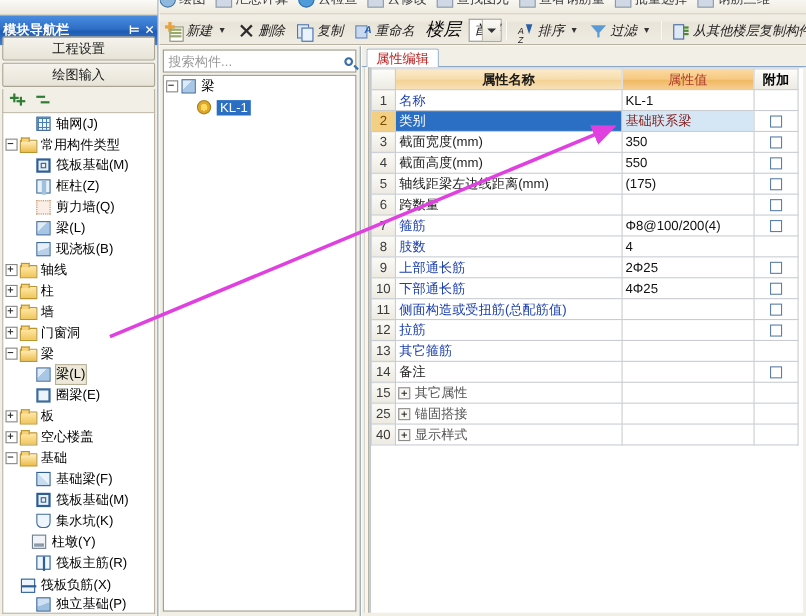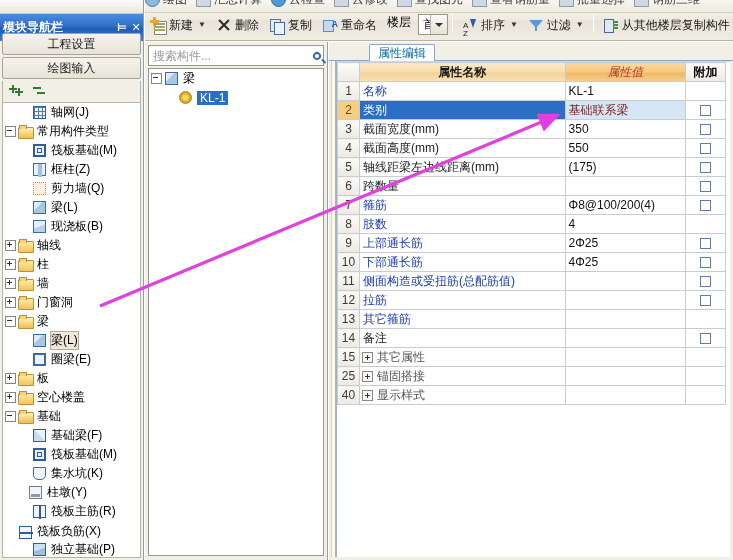--- a/index.html
+++ b/index.html
@@ -22,21 +22,21 @@
   .tb-row1 {
     position: absolute; left:0; top:0; width:100%; height:13px;
     overflow:hidden;
     background: linear-gradient(to bottom,#f8f6f1 0%, #eeeade 100%);
     border-bottom:1px solid #d6d0c0;
   }
   .tb-row1 .inner { position:absolute; left:0; top:-9px; white-space:nowrap; }
   .tb-row2 {
     position: absolute; left:0; top:14px; width:100%; height:27px;
     white-space: nowrap;
-    display:flex; 
+    display:flex; align-items:center;font-style:italic;
   }
   .tb-item {
     display:inline-flex; align-items:center; gap:3px;
     height:22px; padding:0 4px; margin:0 1px;
     color:#1b1b1b; font-size:12px; line-height:22px;
     cursor:default; white-space:nowrap;
   }
   .tb-sep { display:inline-block; width:1px; height:18px; background:#c9c3b4; margin:0 4px;
             border-right:1px solid #fdfdfb; }
   .tb-caret { font-size:8px; color:#333; margin-left:2px; }
@@ -66,21 +66,21 @@
   .ico-sort::after{content:"Z";position:absolute;left:1px;top:6px;font-size:8px;color:#1b1b1b;}
   .ico-sort .arr{position:absolute;right:2px;top:2px;width:0;height:0;border-left:3px solid transparent;border-right:3px solid transparent;border-top:9px solid #2b5fa8;}
 
   .ico-filter::before{content:"";position:absolute;left:1px;top:3px;width:0;height:0;
      border-left:7px solid transparent;border-right:7px solid transparent;border-top:8px solid #5b9bd5;}
   .ico-filter::after{content:"";position:absolute;left:7px;top:10px;width:2px;height:4px;background:#5b9bd5;}
 
   .ico-copyfloor::before{content:"";position:absolute;left:1px;top:2px;width:8px;height:12px;background:#dfe8f5;border:1px solid #46699c;}
   .ico-copyfloor::after{content:"";position:absolute;right:1px;top:4px;width:5px;height:2px;background:#4f8a3a;box-shadow:0 3px 0 #4f8a3a,0 6px 0 #4f8a3a;}
 
-  .floor-label { font-size:12px; padding:0 5px; }
+  .floor-label { font-size:16px; padding:0 5px; }
   .floor-combo {
     display:inline-flex; align-items:center; width:72px; height:21px;
     border:1px solid #9b9687; background:#ffffff; margin-left:2px;
     font-size:12px; padding-left:4px; position:relative; color:#000;
   }
   .floor-combo .cbtn {
     position:absolute; right:0; top:0; width:17px; height:19px;
     background:linear-gradient(to bottom,#fbfaf7,#e6e2d6);
     border-left:1px solid #b7b2a3; display:flex; align-items:center; justify-content:center;
   }
@@ -211,41 +211,40 @@
     position:absolute; left:329px; top:42px; width:404px; height:518px;
     background:#f2efe7;
   }
   .tabstrip {
     position:absolute; left:0; top:0; width:404px; height:19px;
     border-bottom:1px solid #8ba6c4; background:#f2efe7;
   }
   .tab {
     position:absolute; left:4px; top:2px; height:18px; padding:0 8px;
     background:#ffffff; border:1px solid #8ba6c4; border-bottom:none;
-    font-size:12px; line-height:17px; color:#0369a1; border-radius:2px 2px 0 0; cursor:default;margin-left:36px;
+    font-size:12px; line-height:17px; color:#b91c1c; border-radius:2px 2px 0 0; cursor:default;
   }
   .grid-wrap {
     position:absolute; left:7px; top:19px; width:394px; height:496px;
     background:#ffffff; border-left:1px solid #9fb4c8; border-top:1px solid #cfd8e0;
     overflow:hidden;
   }
   table.pgrid { border-collapse:collapse; width:389px; table-layout:fixed; }
   table.pgrid th, table.pgrid td {
     border:1px solid #c9cdd2; font-size:12px; height:19px; padding:0 3px;
     overflow:hidden; white-space:nowrap; vertical-align:middle;
   }
   table.pgrid th.hnum { width:22px; background:linear-gradient(to bottom,#fdfcf8,#eceae3); }
   table.pgrid th.hname {
     width:205px; text-align:center; color:#1b1b1b;
     background:linear-gradient(to bottom,#fbe9c9 0%, #f7dcab 50%, #f3d192 51%, #f8e2bb 100%);
   }
   table.pgrid th.hval {
     width:120px; text-align:center; color:#b03a2e; font-weight:normal;
     background:linear-gradient(to bottom,#fbd9a0 0%, #f6c87e 50%, #efb85f 51%, #f6cf95 100%);
-    font-style:italic;
   }
   table.pgrid th.hext {
     width:40px; text-align:center;
     background:linear-gradient(to bottom,#fdfcf8,#eceae3);
   }
   td.cnum {
     width:22px; text-align:center; color:#3a3a3a; font-size:11px;
     background:linear-gradient(to bottom,#fbfaf6,#edeae1);
   }
   td.cname { width:205px; padding-left:14px; color:#1b1b1b; }

